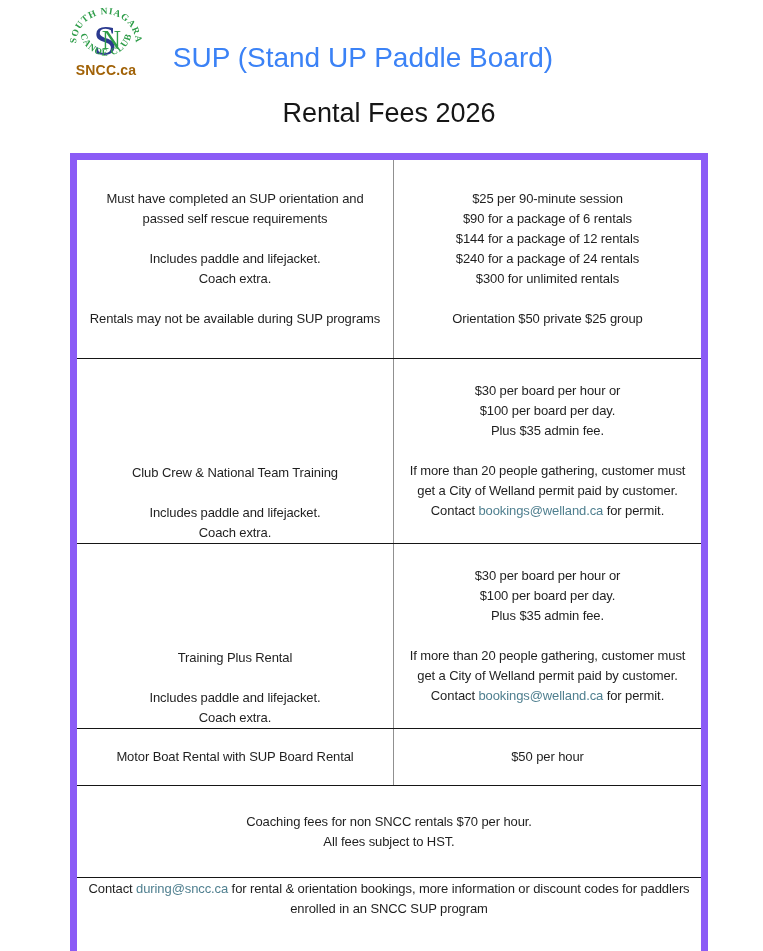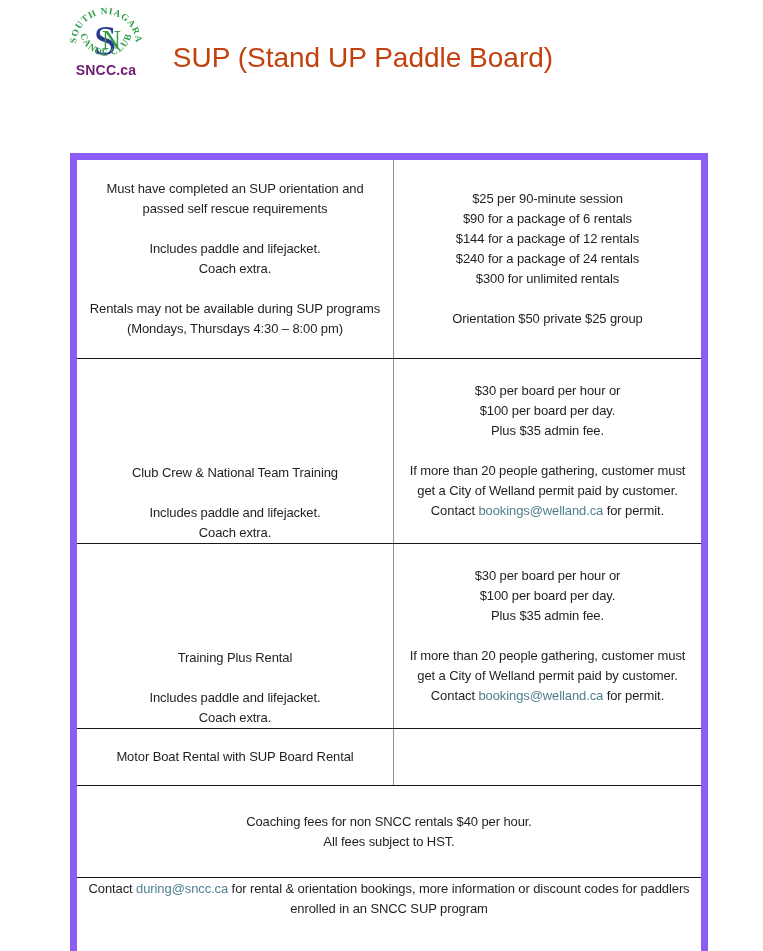--- a/index.html
+++ b/index.html
@@ -4,25 +4,25 @@
 <style>
   html,body { margin:0; padding:0; background:#ffffff; }
   .page {
     position:relative; width:763px; height:951px; background:#ffffff;
     font-family:"Liberation Sans", sans-serif; color:#1f1f1f; overflow:hidden;
   }
 
   
   .logo { position:absolute; left:64px; top:7px; width:84px; text-align:center; }
   .logo svg { display:block; margin:0 auto; }
-  .logo-site { font-size:14px; font-weight:bold; color:#701a75; letter-spacing:0.2px; margin-top:-3px; }
+  .logo-site { font-size:14px; font-weight:bold; color:#a16207; letter-spacing:0.2px; margin-top:-3px; }
 
   .title {
     position:absolute; top:42px; left:0; width:726px; margin:0;
-    text-align:center; font-size:28px; font-weight:400; color:#c2410c;
+    text-align:center; font-size:28px; font-weight:400; color:#3b82f6;
   }
   .subtitle {
     position:absolute; top:98px; left:70px; width:638px; margin:0;
     text-align:center; font-size:27px; font-weight:400; color:#161616;
   }
 
   
   .fee-table {
     position:absolute; left:70px; top:153px; width:638px; height:903px;
     box-sizing:border-box; border:7px solid #8b5cf6;
@@ -57,32 +57,32 @@
         <textPath href="#arcTop" startOffset="50%" text-anchor="middle">SOUTH NIAGARA</textPath>
       </text>
       <text font-size="12" font-weight="bold" fill="#2e9d49" letter-spacing="1.2" font-family="&quot;Liberation Serif&quot;, serif">
         <textPath href="#arcBot" startOffset="50%" text-anchor="middle">CANOE CLUB</textPath>
       </text>
     </svg>
     <div class="logo-site">SNCC.ca</div>
   </div>
 
   <h1 class="title">SUP (Stand UP Paddle Board)</h1>
+  <h2 class="subtitle">Rental Fees 2026</h2>
 
   <div class="fee-table">
 
     <div class="tr" style="height:199px">
       <div class="td left-col">
         <div>Must have completed an SUP orientation and passed self rescue requirements</div>
         <div class="sp"></div>
         <div>Includes paddle and lifejacket.</div>
         <div>Coach extra.</div>
         <div class="sp"></div>
         <div>Rentals may not be available during SUP programs</div>
-        <div>(Mondays, Thursdays 4:30 – 8:00 pm)</div>
       </div>
       <div class="td">
         <div>$25 per 90-minute session</div>
         <div>$90 for a package of 6 rentals</div>
         <div>$144 for a package of 12 rentals</div>
         <div>$240 for a package of 24 rentals</div>
         <div>$300 for unlimited rentals</div>
         <div class="sp"></div>
         <div>Orientation $50 private $25 group</div>
       </div>
@@ -123,25 +123,28 @@
         <div>
           <span>Contact </span><a class="email">bookings@welland.ca</a><span> for permit.</span>
         </div>
       </div>
     </div>
 
     <div class="tr" style="height:57px">
       <div class="td left-col">
         <div>Motor Boat Rental with SUP Board Rental</div>
       </div>
+      <div class="td">
+        <div>$50 per hour</div>
+      </div>
     </div>
 
     <div class="tr full" style="height:92px">
       <div class="td">
-        <div>Coaching fees for non SNCC rentals $40 per hour.</div>
+        <div>Coaching fees for non SNCC rentals $70 per hour.</div>
         <div>All fees subject to HST.</div>
       </div>
     </div>
 
     <div class="tr full last" style="height:42px">
       <div class="td">
         <div>
           <span>Contact </span><a class="email">during@sncc.ca</a><span> for rental &amp; orientation bookings, more information or discount codes for paddlers enrolled in an SNCC SUP program</span>
         </div>
       </div>

